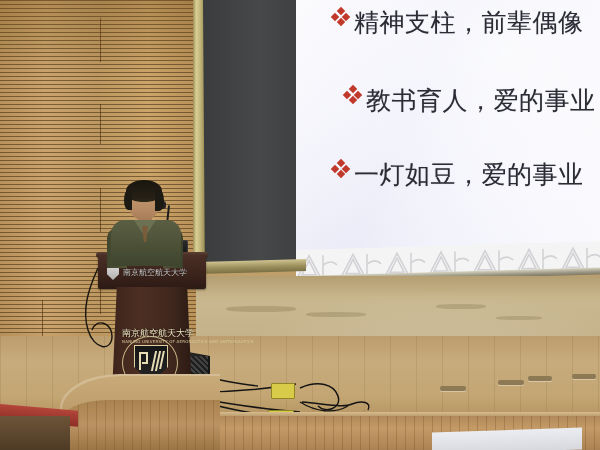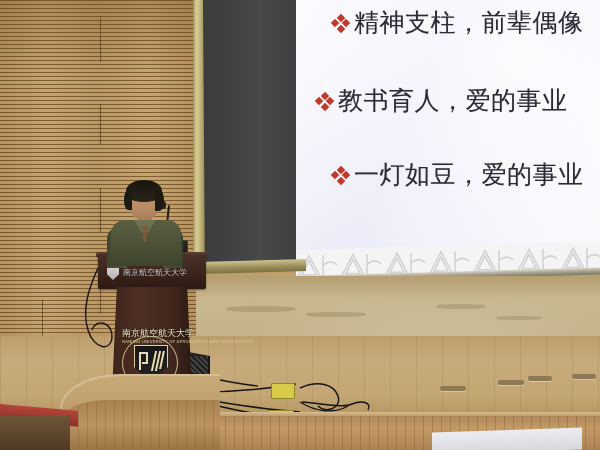--- a/index.html
+++ b/index.html
@@ -54,25 +54,25 @@
   .slide:before{
     content:"";position:absolute;inset:0;
     background:
       linear-gradient(115deg, rgba(255,255,255,.9) 0%, rgba(226,228,244,.25) 40%, rgba(255,255,255,.75) 100%);
     opacity:.85;
   }
   .slide-lines{position:absolute;inset:0;}
 
   .bullet-row{
     position:absolute;left:0;right:0;
-    display:flex;align-items:center;
+    display:flex;align-items:flex-start;
     white-space:nowrap;
   }
   .bullet-row.r0{top:8px;padding-left:36px;}
-  .bullet-row.r1{top:86px;padding-left:20px;}
+  .bullet-row.r1{top:86px;padding-left:48px;}
   .bullet-row.r2{top:160px;padding-left:36px;}
 
   .diamond-bullet{
     position:relative;width:17px;height:17px;flex:0 0 17px;margin-right:5px;
   }
   .diamond-bullet i{
     position:absolute;width:6px;height:6px;background:#c0392b;
     transform:rotate(45deg);display:block;
   }
   .diamond-bullet i.t{left:5.5px;top:0px;}

